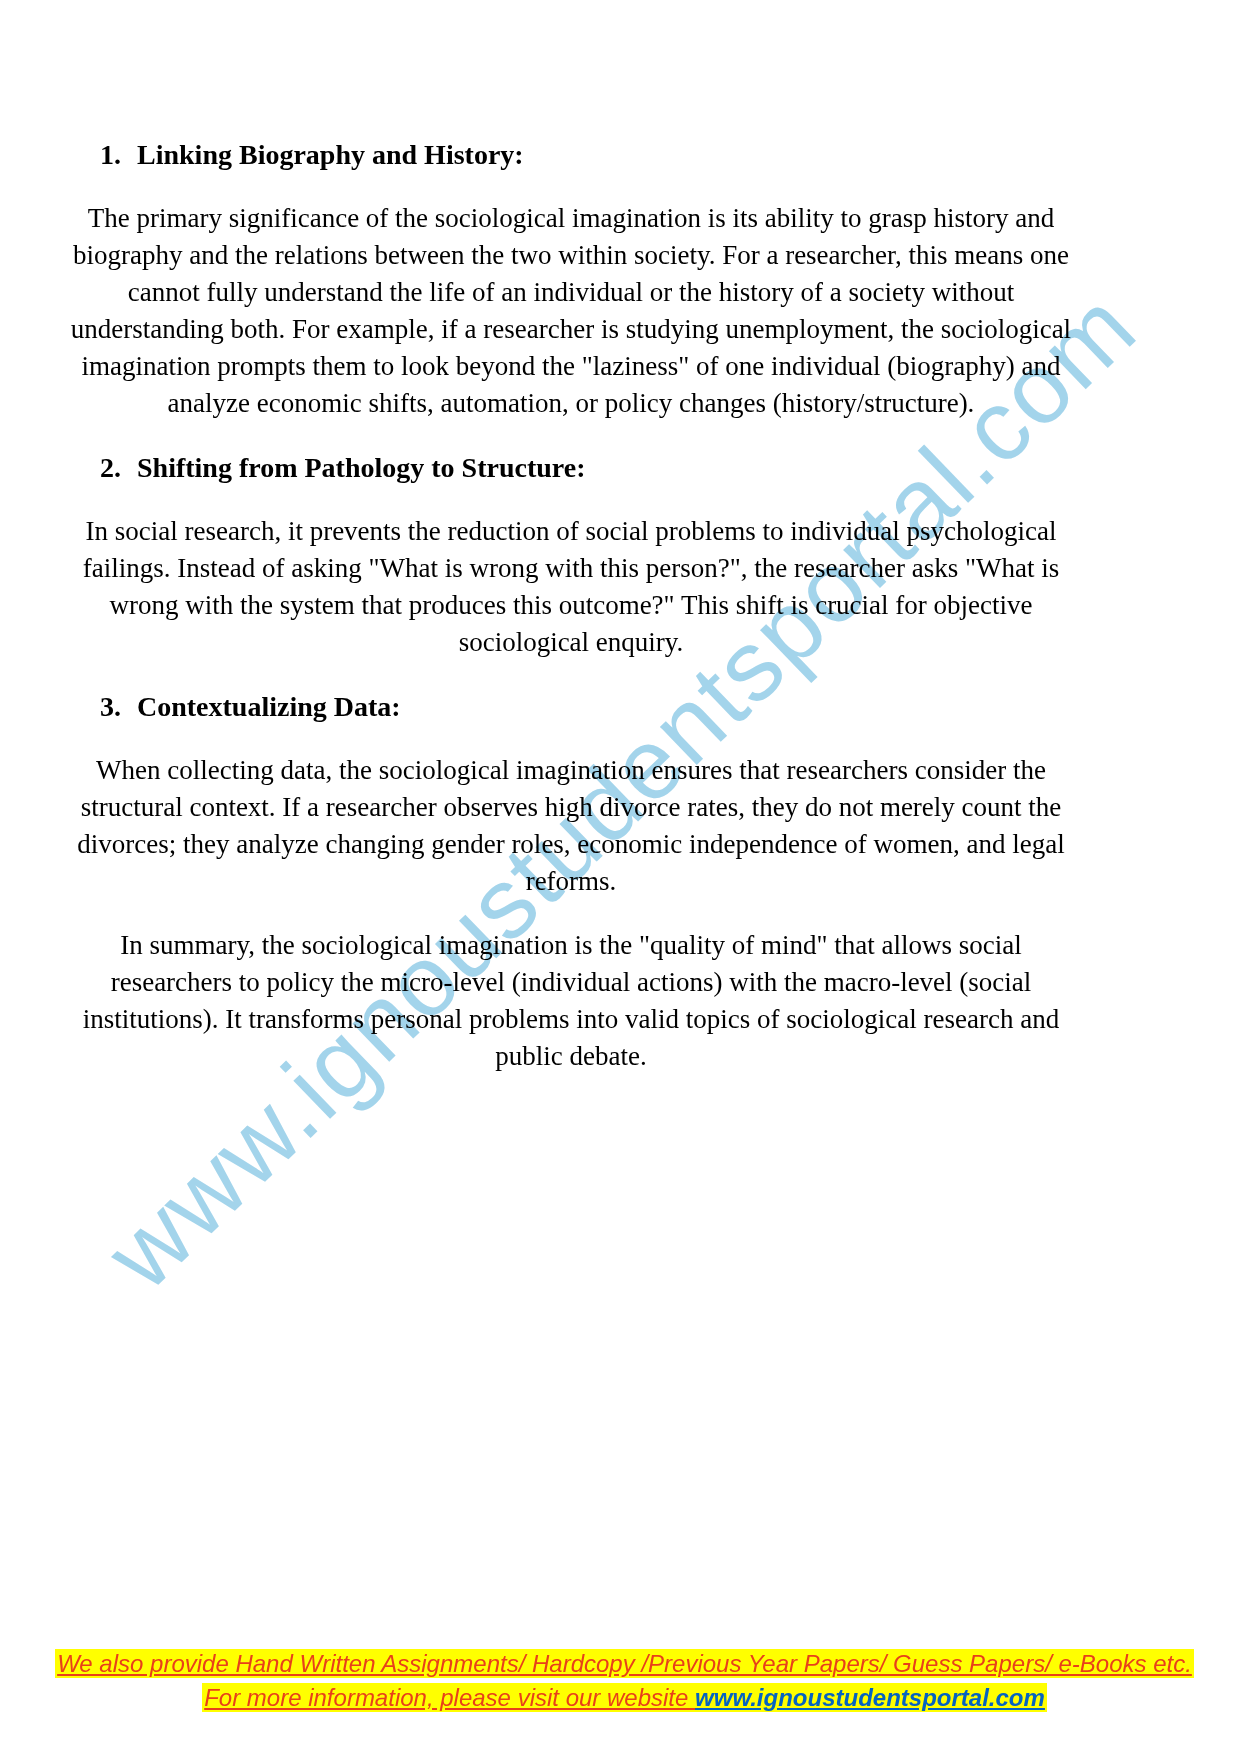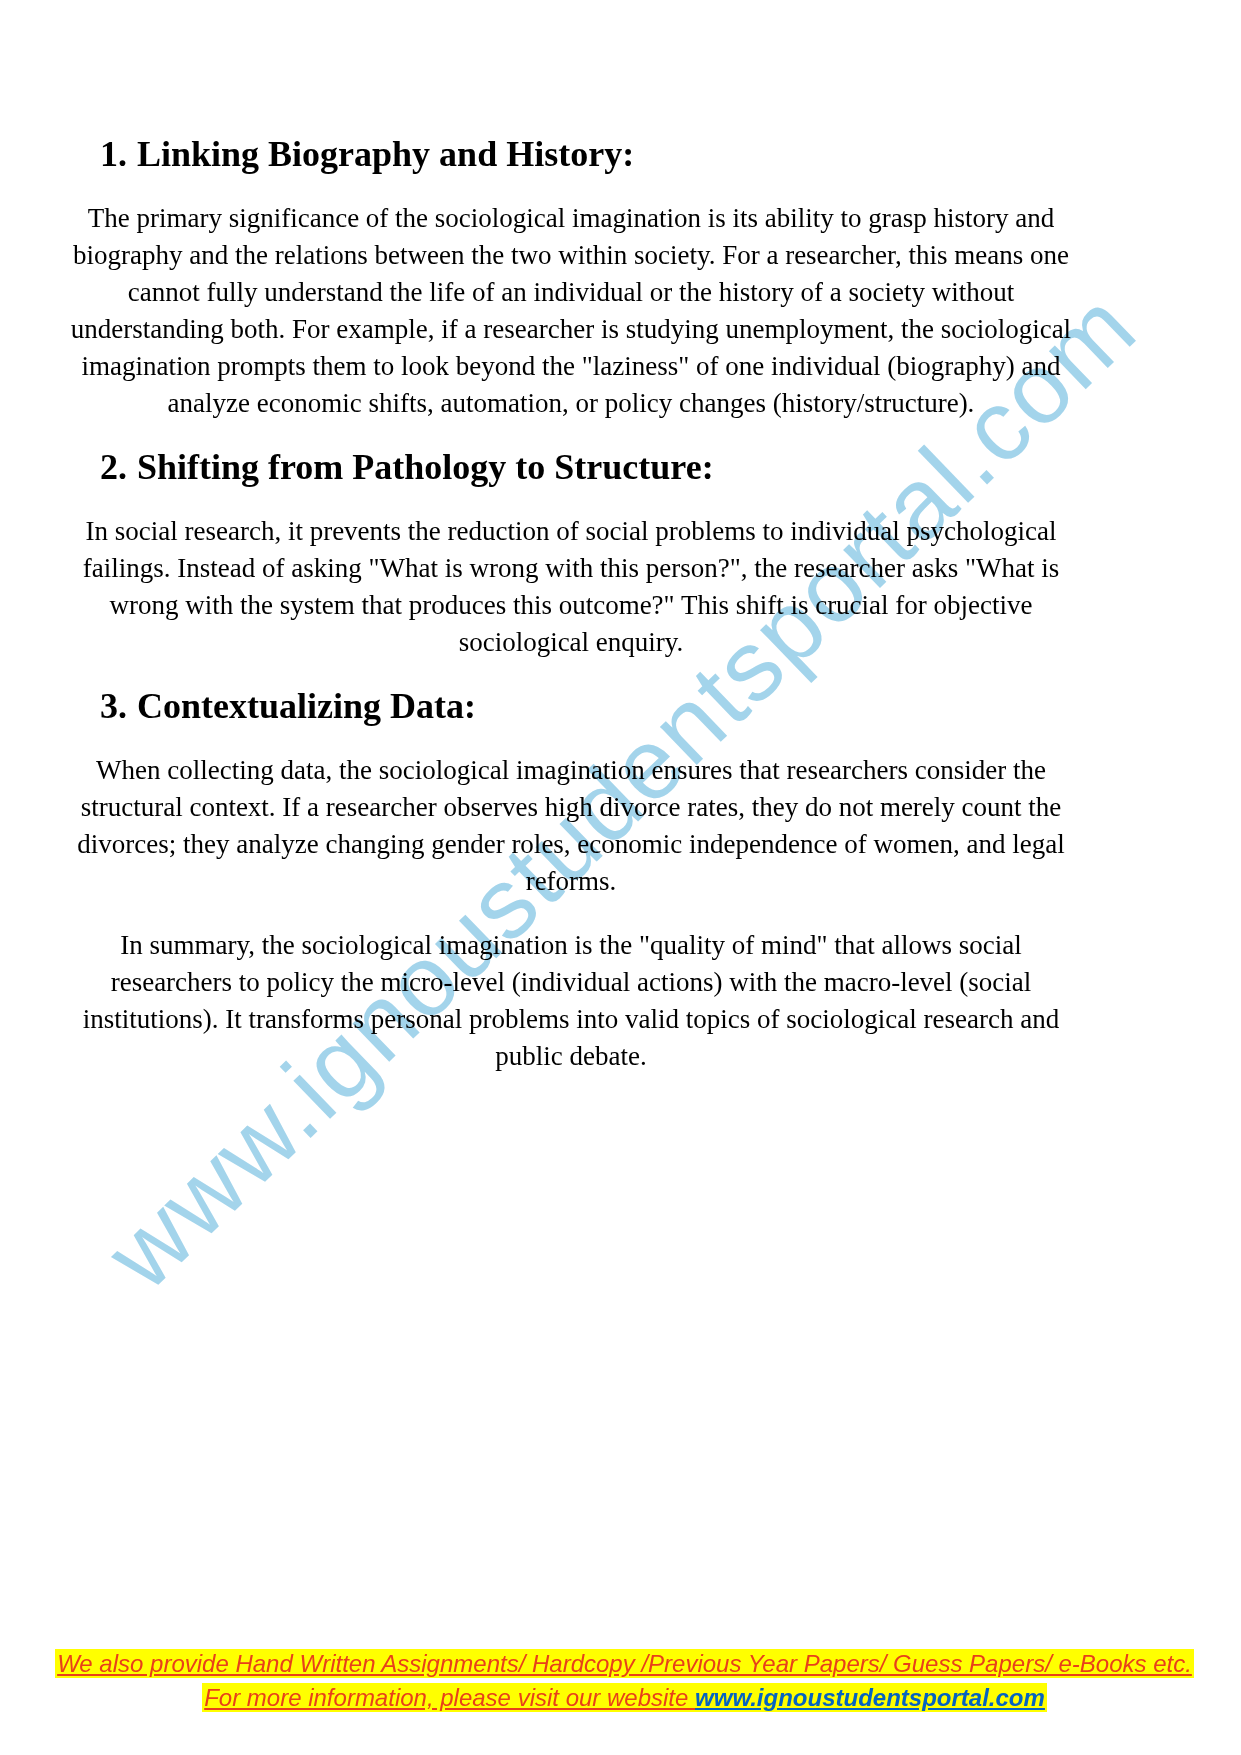--- a/index.html
+++ b/index.html
@@ -32,21 +32,21 @@
   }
   .content {
     position: relative;
     z-index: 1;
     padding: 136px 66px 0 67px;
     width: 1008px;
     font-size: 27px;
     line-height: 37px;
   }
   .heading {
-    font-size: 36px;
+    font-size: 28px;
     font-weight: bold;
     margin: 0 0 27px 0;
     padding-left: 33px;
   }
   .heading .num {
     display: inline-block;
     min-width: 37px;
   }
   .body {
     margin: 0 0 27px 0;

